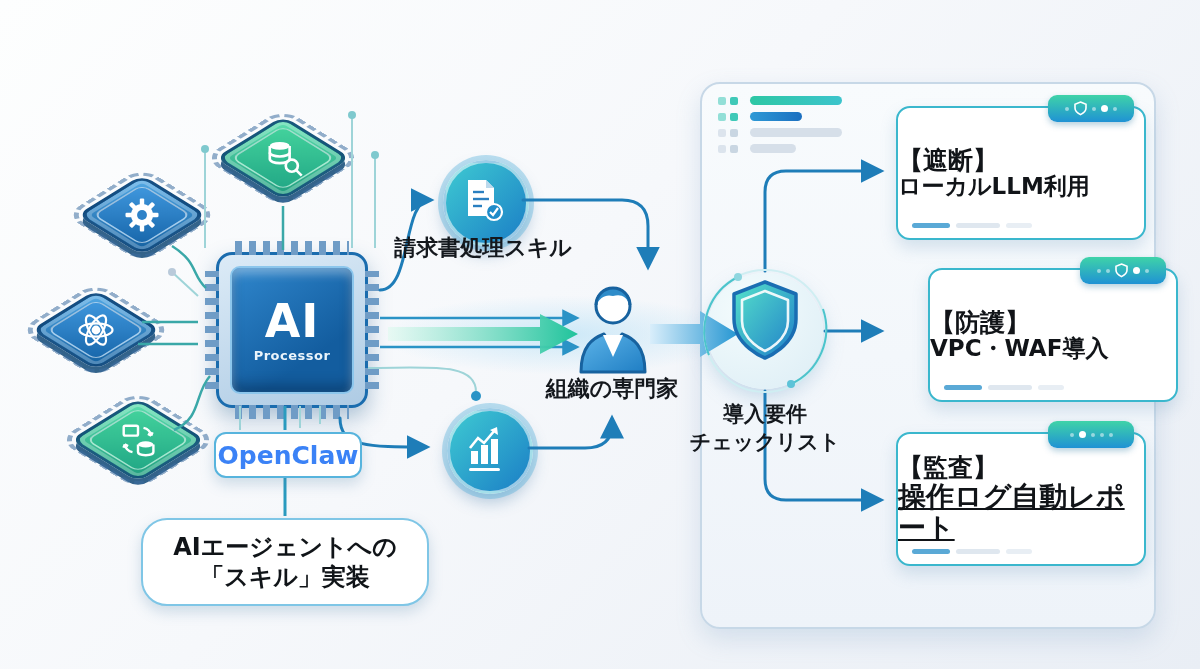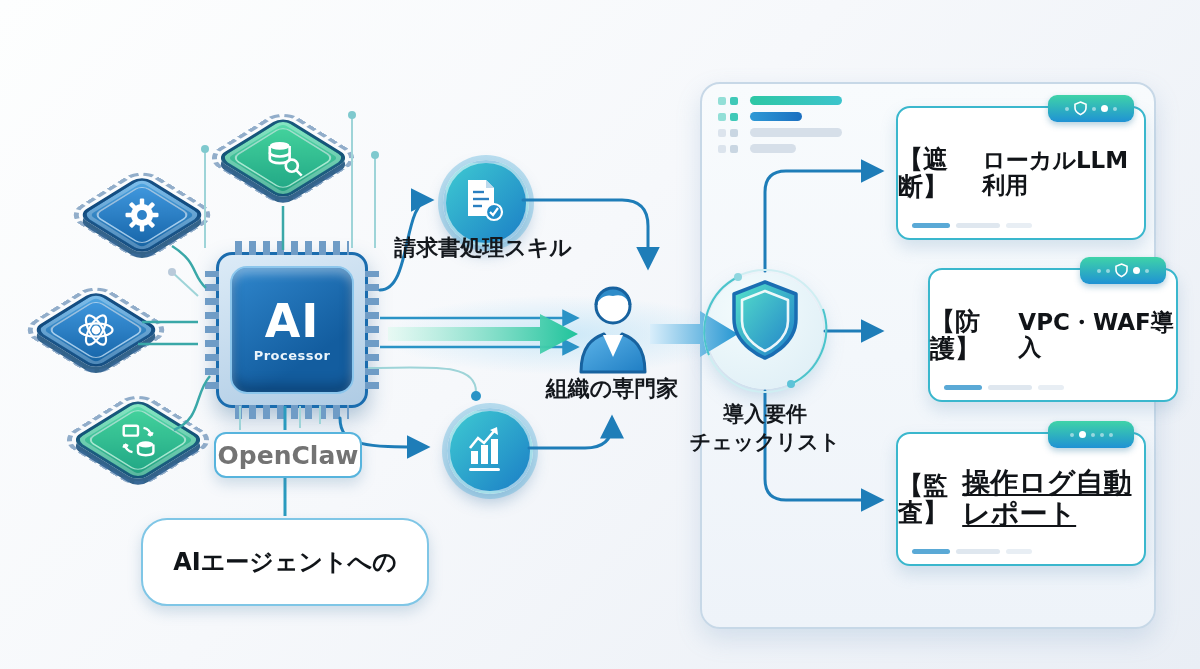--- a/index.html
+++ b/index.html
@@ -18,37 +18,37 @@
   .chip.green{background:linear-gradient(135deg,#5fe0b0,#1f9d7e);}
   .chip.green .face{background:linear-gradient(135deg,#43d29c,#22a886);}
   .chip.blue{background:linear-gradient(135deg,#54aae6,#135f9f);}
   .chip.blue .face{background:linear-gradient(135deg,#3f97dd,#1867ab);}
   .chip .icon{transform:rotate(-45deg) scaleY(1.613);width:44px;height:44px;}
 
   
   #aichip{left:216px;top:252px;width:146px;height:150px;border-radius:16px;
     background:linear-gradient(160deg,#dcebf7,#aecbe4);border:3px solid #1a6cae;
     box-shadow:0 10px 22px rgba(30,90,140,.35);}
-  #aichip .inner{position:absolute;inset:11px;border-radius:17px;
+  #aichip .inner{position:absolute;inset:11px;border-radius:10px;
     background:linear-gradient(145deg,#2f86cc,#135d9f 70%);
     border:2px solid #8cc6ec;display:flex;flex-direction:column;align-items:center;justify-content:center;
     box-shadow:inset 0 6px 10px rgba(255,255,255,.35), inset 0 -8px 12px rgba(0,30,60,.35);}
   #aichip .ai{font-size:46px;font-weight:800;color:#fff;letter-spacing:1px;line-height:1;}
   #aichip .proc{font-size:13px;font-weight:700;color:#eaf4fb;margin-top:4px;letter-spacing:.5px;}
   .pins{position:absolute;background:repeating-linear-gradient(90deg,#6f9cc6 0 7px,transparent 7px 14px);}
   .pins.top{left:16px;right:16px;top:-14px;height:14px;}
   .pins.bottom{left:16px;right:16px;bottom:-14px;height:14px;}
   .pins.left,.pins.right{background:repeating-linear-gradient(0deg,#6f9cc6 0 7px,transparent 7px 14px);}
   .pins.left{top:16px;bottom:16px;left:-14px;width:14px;}
   .pins.right{top:16px;bottom:16px;right:-14px;width:14px;}
 
   
   .card-like{background:#fff;border:2px solid #57b4dd;border-radius:12px;
     box-shadow:0 6px 14px rgba(80,130,170,.25);display:flex;align-items:center;justify-content:center;}
-  #openclaw{left:214px;top:432px;width:144px;height:42px;font-size:25px;font-weight:800;color:#737373;}
+  #openclaw{left:214px;top:432px;width:144px;height:42px;font-size:25px;font-weight:800;color:#3b82f6;}
   #caption-box{left:141px;top:518px;width:284px;height:84px;border-radius:26px;
     border:2px solid #7fc6e6;flex-direction:column;line-height:1.25;}
   #caption-box .t{font-size:24px;font-weight:800;color:#101418;text-align:center;}
   .flabel{font-weight:800;color:#14181d;text-align:center;font-size:22px;}
 
   
   .skill-circle{position:absolute;width:80px;height:80px;border-radius:50%;
     background:linear-gradient(135deg,#3ecad2,#1b7ec6);
     border:3px solid rgba(255,255,255,.55);
     box-shadow:0 0 0 5px rgba(70,170,215,.35),0 8px 16px rgba(50,110,160,.35);}
@@ -63,21 +63,21 @@
   .clbar{height:9px;border-radius:5px;margin-left:8px;}
 
   #shield-bg{left:707px;top:273px;width:116px;height:116px;border-radius:50%;
     background:radial-gradient(circle at 35% 30%,#f4fcfd,#dcedf5);
     box-shadow:0 8px 20px rgba(110,160,200,.35);}
   #checklist-label{left:665px;top:400px;width:200px;font-size:21px;font-weight:800;
     color:#14181d;text-align:center;line-height:1.35;}
 
   .sec-card{position:absolute;left:896px;width:246px;height:130px;background:#fff;
     border:2.5px solid #3ab7cd;border-radius:14px;box-shadow:0 8px 16px rgba(90,140,180,.22);}
-  .sec-card .txt{position:absolute;inset:0;display:flex;flex-direction:row;align-items:center;justify-content:center;gap:0;}
+  .sec-card .txt{position:absolute;inset:0;display:flex;flex-direction:column;align-items:flex-start;justify-content:center;gap:0;}
   .sec-card .tag{font-size:25px;font-weight:800;color:#111418;line-height:1.1;}
   .sec-card .title{font-size:23px;font-weight:800;color:#111418;line-height:1.1;}
   .badge{position:absolute;top:-13px;right:10px;width:86px;height:27px;border-radius:9px;
     background:linear-gradient(180deg,#3fd3a8,#1f92d4);
     display:flex;align-items:center;justify-content:center;gap:5px;
     box-shadow:0 3px 6px rgba(40,120,160,.35);}
   .bdot{width:4px;height:4px;border-radius:50%;background:rgba(255,255,255,.5);}
   .bdot.bright{width:7px;height:7px;background:#fff;}
   .mini{position:absolute;left:14px;bottom:10px;display:flex;gap:6px;}
   .mini span{height:5px;border-radius:3px;}
@@ -315,20 +315,21 @@
     <div>導入要件</div>
     <div>チェックリスト</div>
   </div>
 
   <div class="abs z4 card-like" id="openclaw">
     <span>OpenClaw</span>
   </div>
 
   <div class="abs z4 card-like" id="caption-box">
     <div class="t">AIエージェントへの</div>
+    <div class="t">「スキル」実装</div>
   </div>
 
   <div class="sec-card z4" style="top:106px;">
     <div class="badge">
       <span class="bdot"></span>
       <svg width="13" height="15" viewBox="0 0 13 15">
         <path d="M6.5 1 L12 3.2 V7 C12 11 6.5 13.6 6.5 13.6 S1 11 1 7 V3.2 Z" fill="none" stroke="#fff" stroke-width="1.6"></path>
         </svg>
       <span class="bdot"></span>
         <span class="bdot bright"></span>

